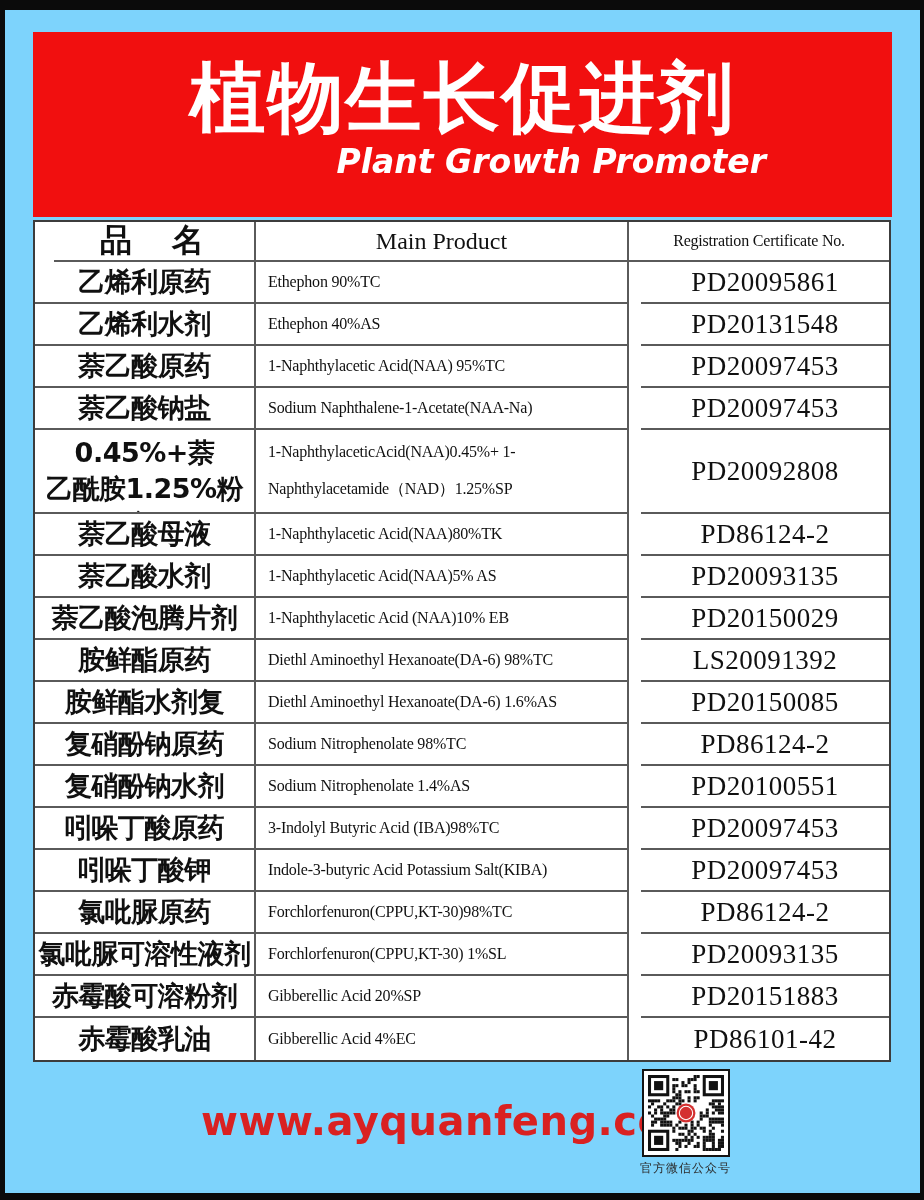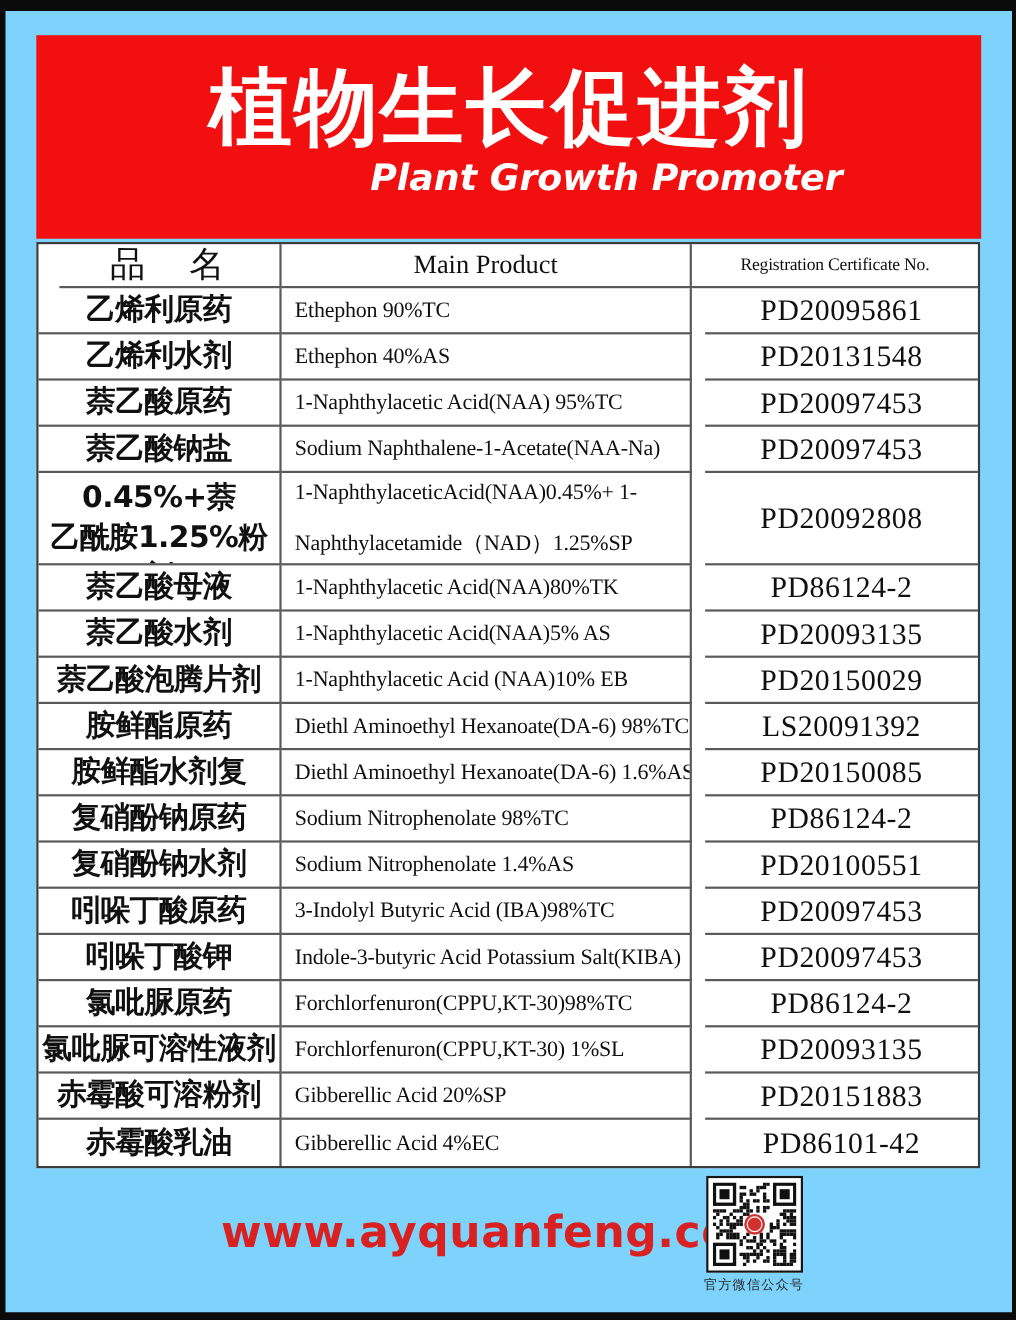--- a/index.html
+++ b/index.html
@@ -59,30 +59,30 @@
   .trow .cell:nth-child(3) { border-right:none; }
   .trow.last .cell { border-bottom:none; }
   .cell-name {
     justify-content:center;
     font-weight:900; font-size:27px; letter-spacing:-0.5px;
     text-align:center; white-space:pre-line; line-height:1.35;
   }
   .cell-product {
     justify-content:flex-start; padding-left:12px;
     font-family:"Liberation Serif","DejaVu Serif",serif;
-    font-size:20px; letter-spacing:-0.2px;
+    font-size:16px; letter-spacing:-0.2px;
     white-space:nowrap;
   }
   .trow.tall .cell-product { white-space:pre-line; line-height:2.3; }
   .cell-cert {
     justify-content:center;
     font-family:"Liberation Serif","DejaVu Serif",serif;
     font-size:27px; letter-spacing:0.5px;margin-left:12px;
   }
-  .h-name { font-size:32px; font-weight:400; letter-spacing:4px; justify-content:center;margin-left:19px; }
+  .h-name { font-size:32px; font-weight:700; letter-spacing:4px; justify-content:center;margin-left:19px; }
   .h-product {
     font-family:"Liberation Serif","DejaVu Serif",serif;
     font-size:24px; justify-content:center; white-space:nowrap;
   }
   .h-cert {
     font-family:"Liberation Serif","DejaVu Serif",serif;
     font-size:16px; justify-content:center; white-space:nowrap; letter-spacing:-0.2px;
   }
   
   .website {

